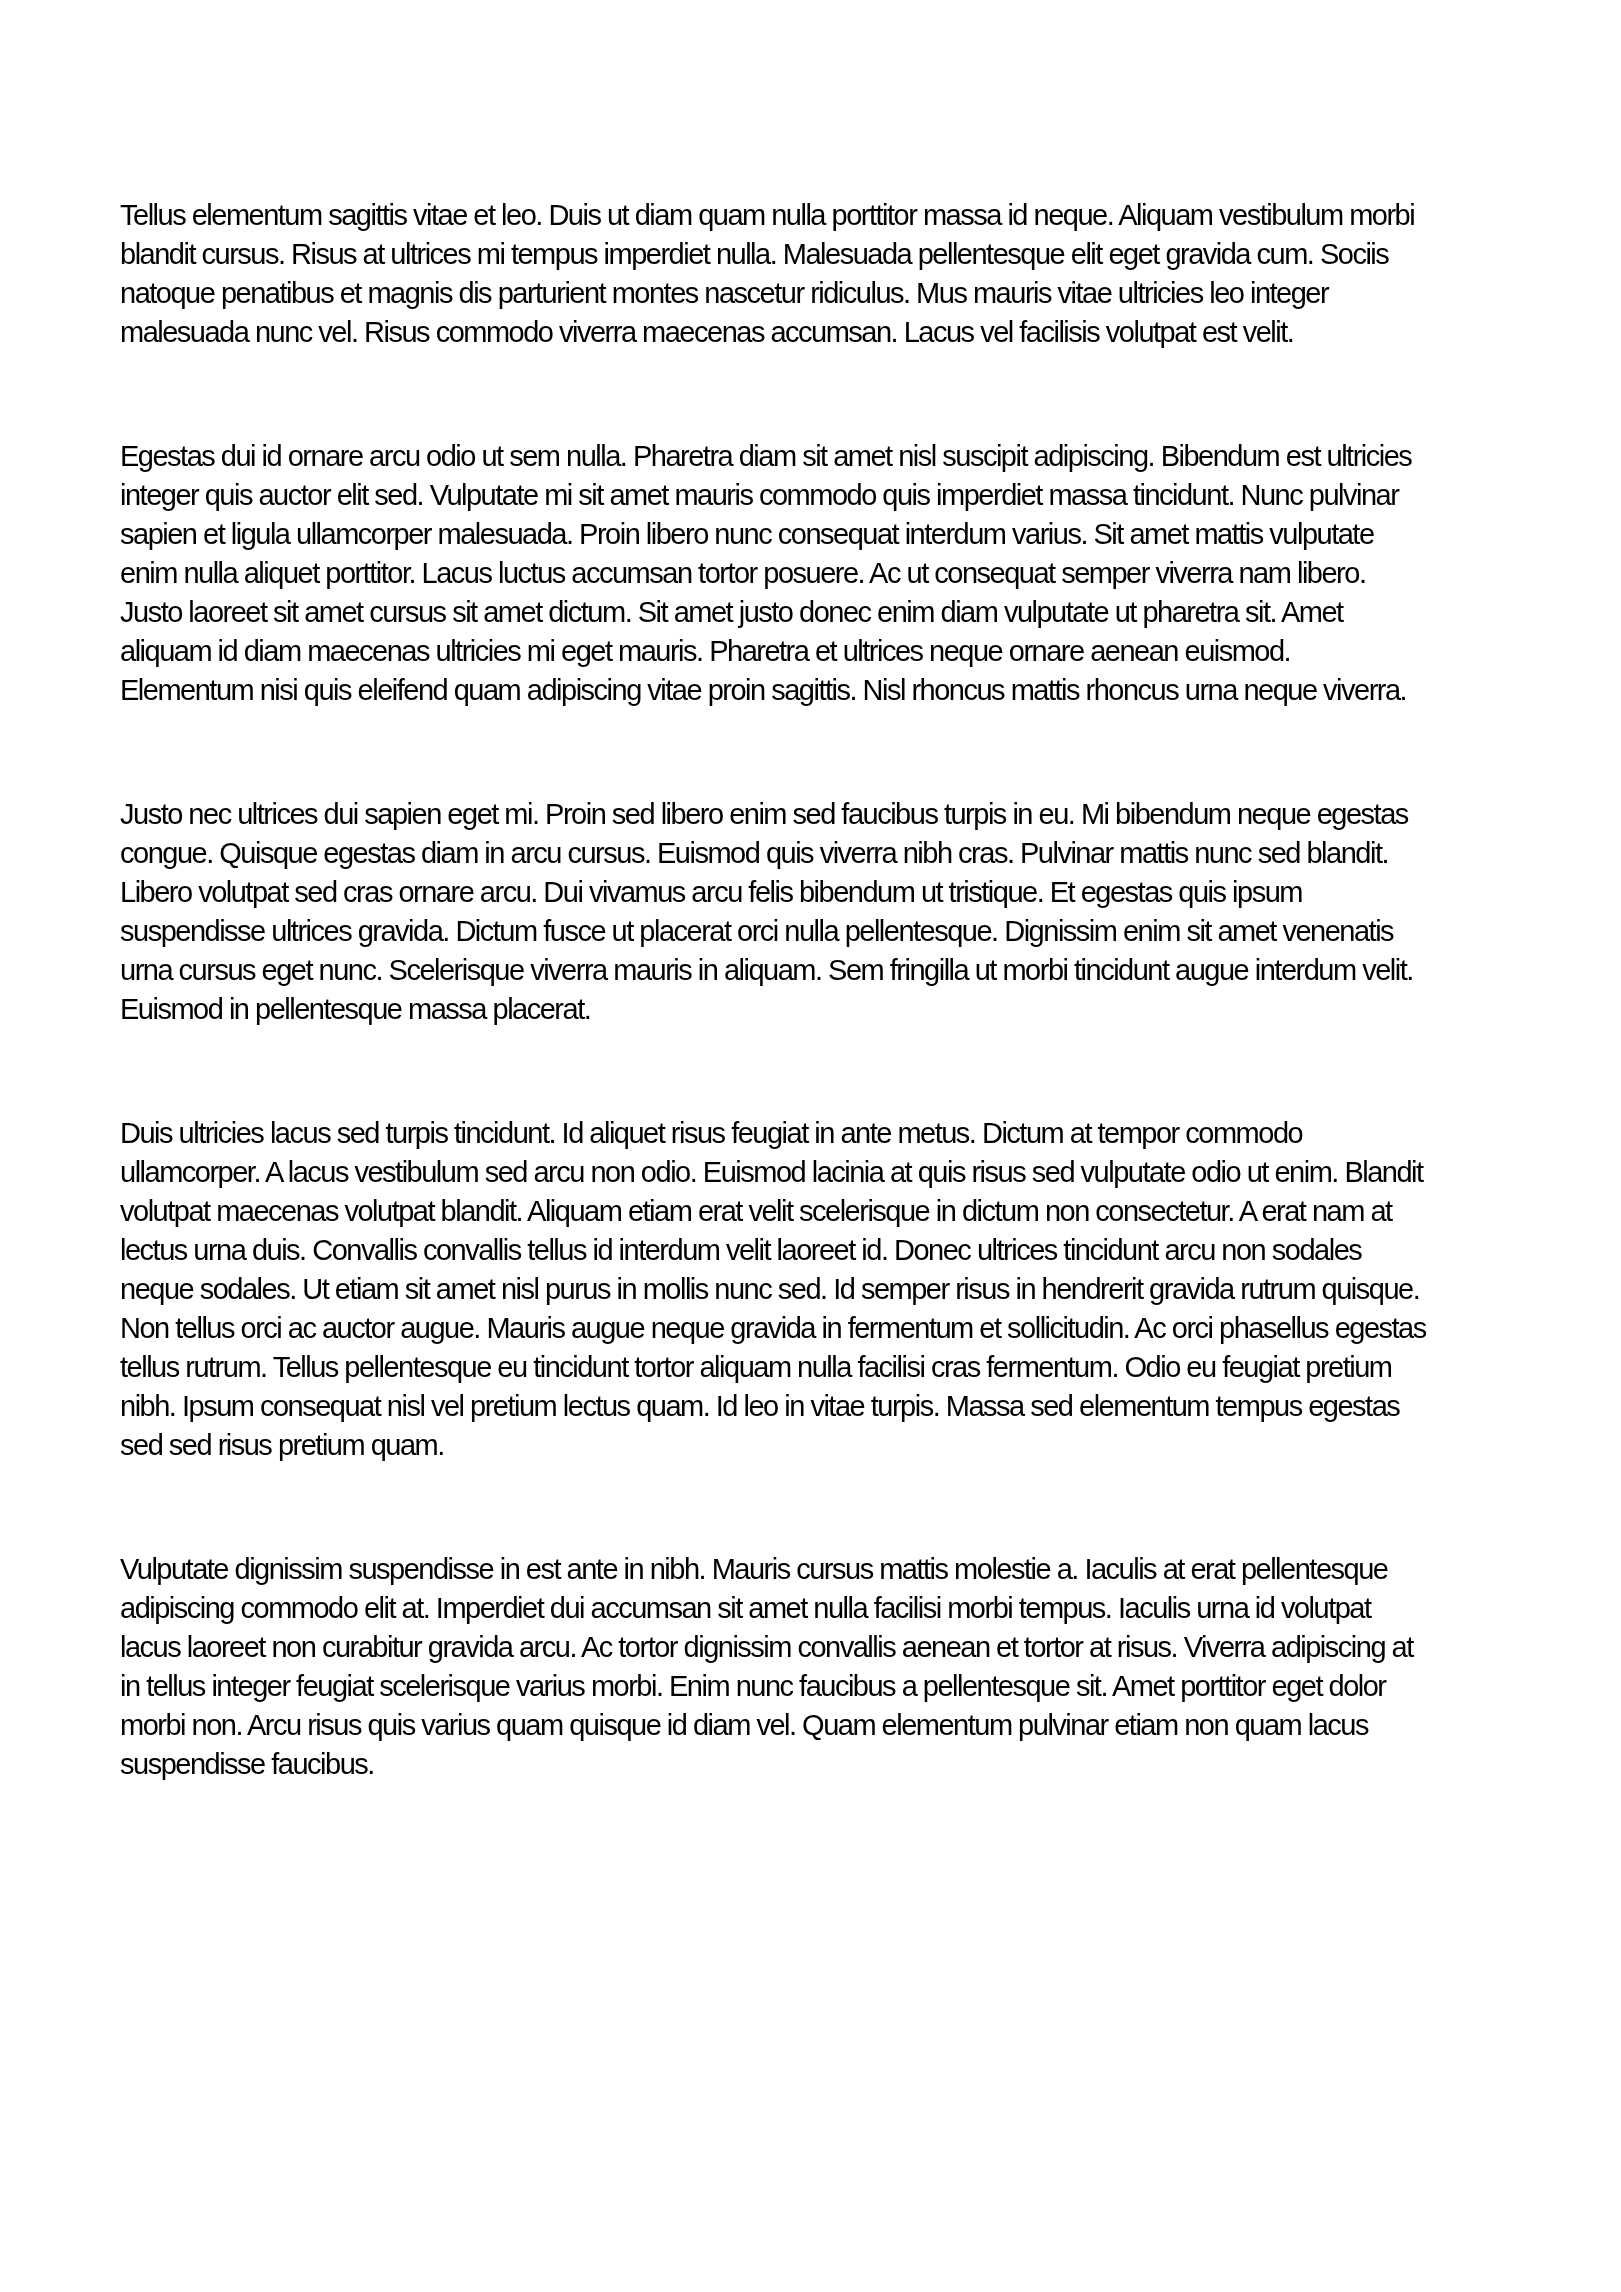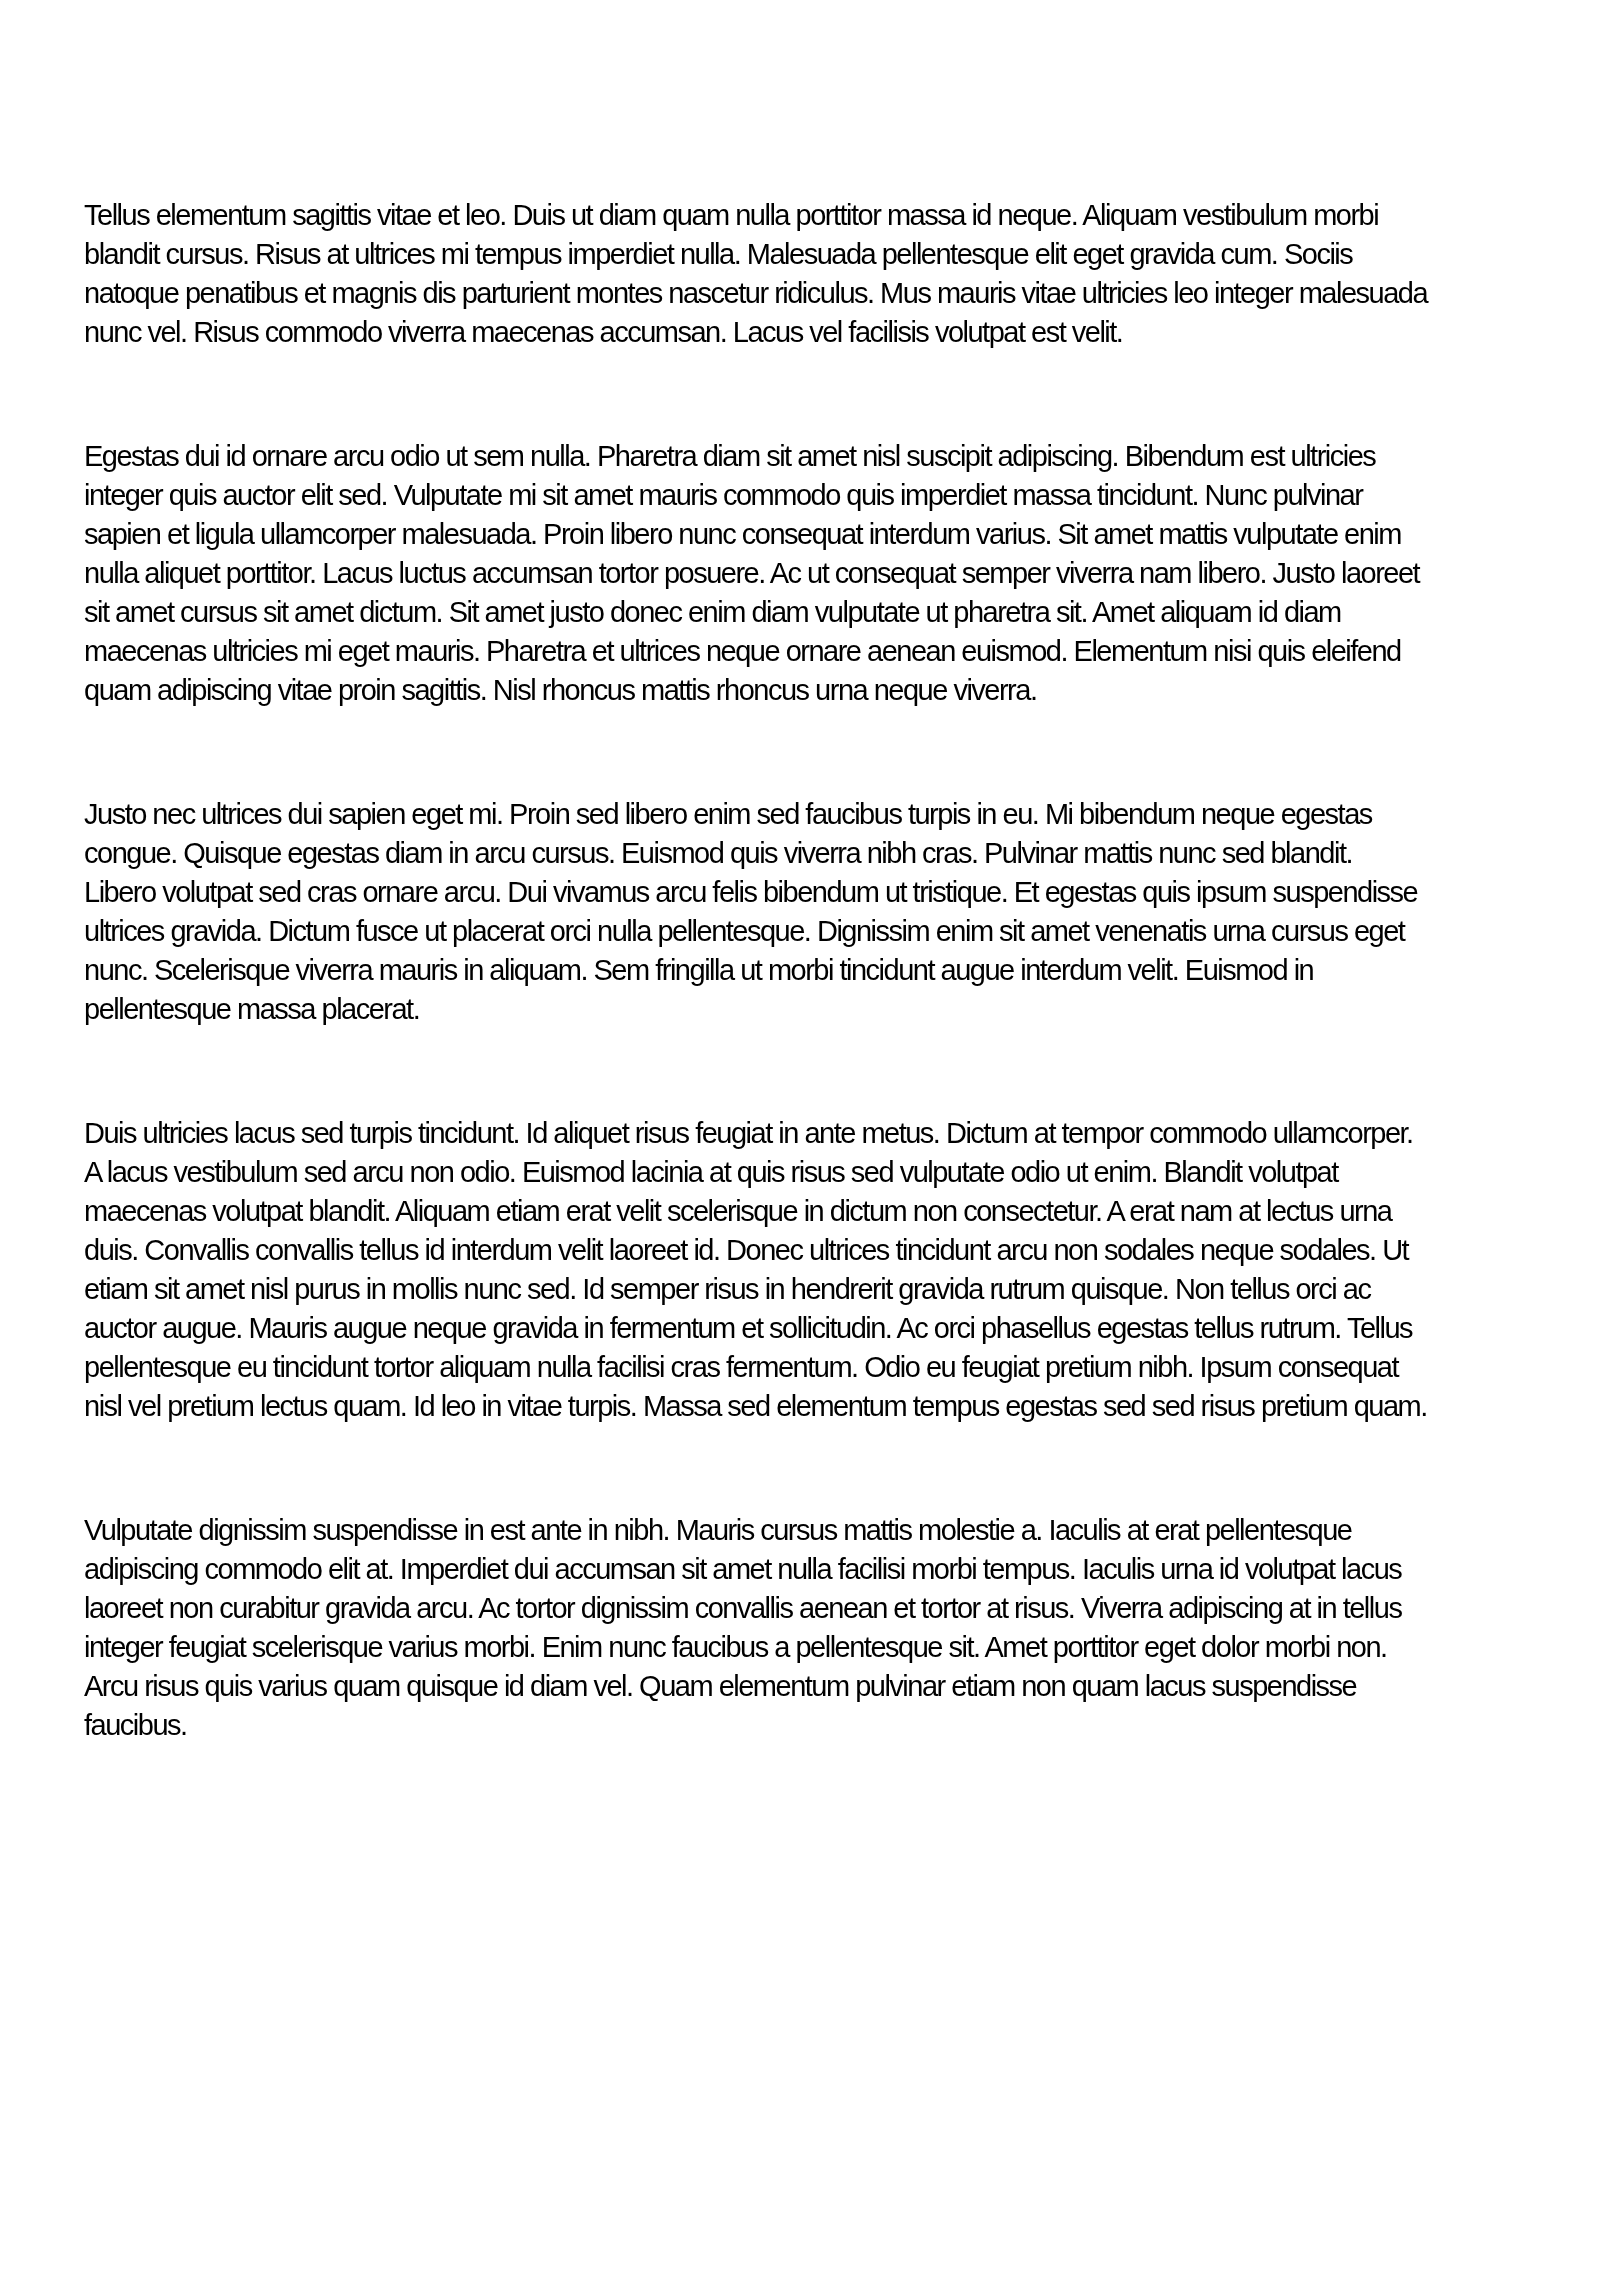--- a/index.html
+++ b/index.html
@@ -6,21 +6,21 @@
     margin: 0;
     padding: 0;
     background: #ffffff;
   }
   .page {
     position: relative;
     width: 1621px;
     height: 2293px;
     background: #ffffff;
     box-sizing: border-box;
-    padding: 196px 193px 0 84px;
+    padding: 196px 193px 0 120px;
     overflow: hidden;
   }
   .page p {
     font-family: "Liberation Sans", sans-serif;
     font-size: 29px;
     line-height: 39px;
     letter-spacing: -1.5px;
     color: #000000;
     margin: 0 0 85px 0;
     padding: 0;

